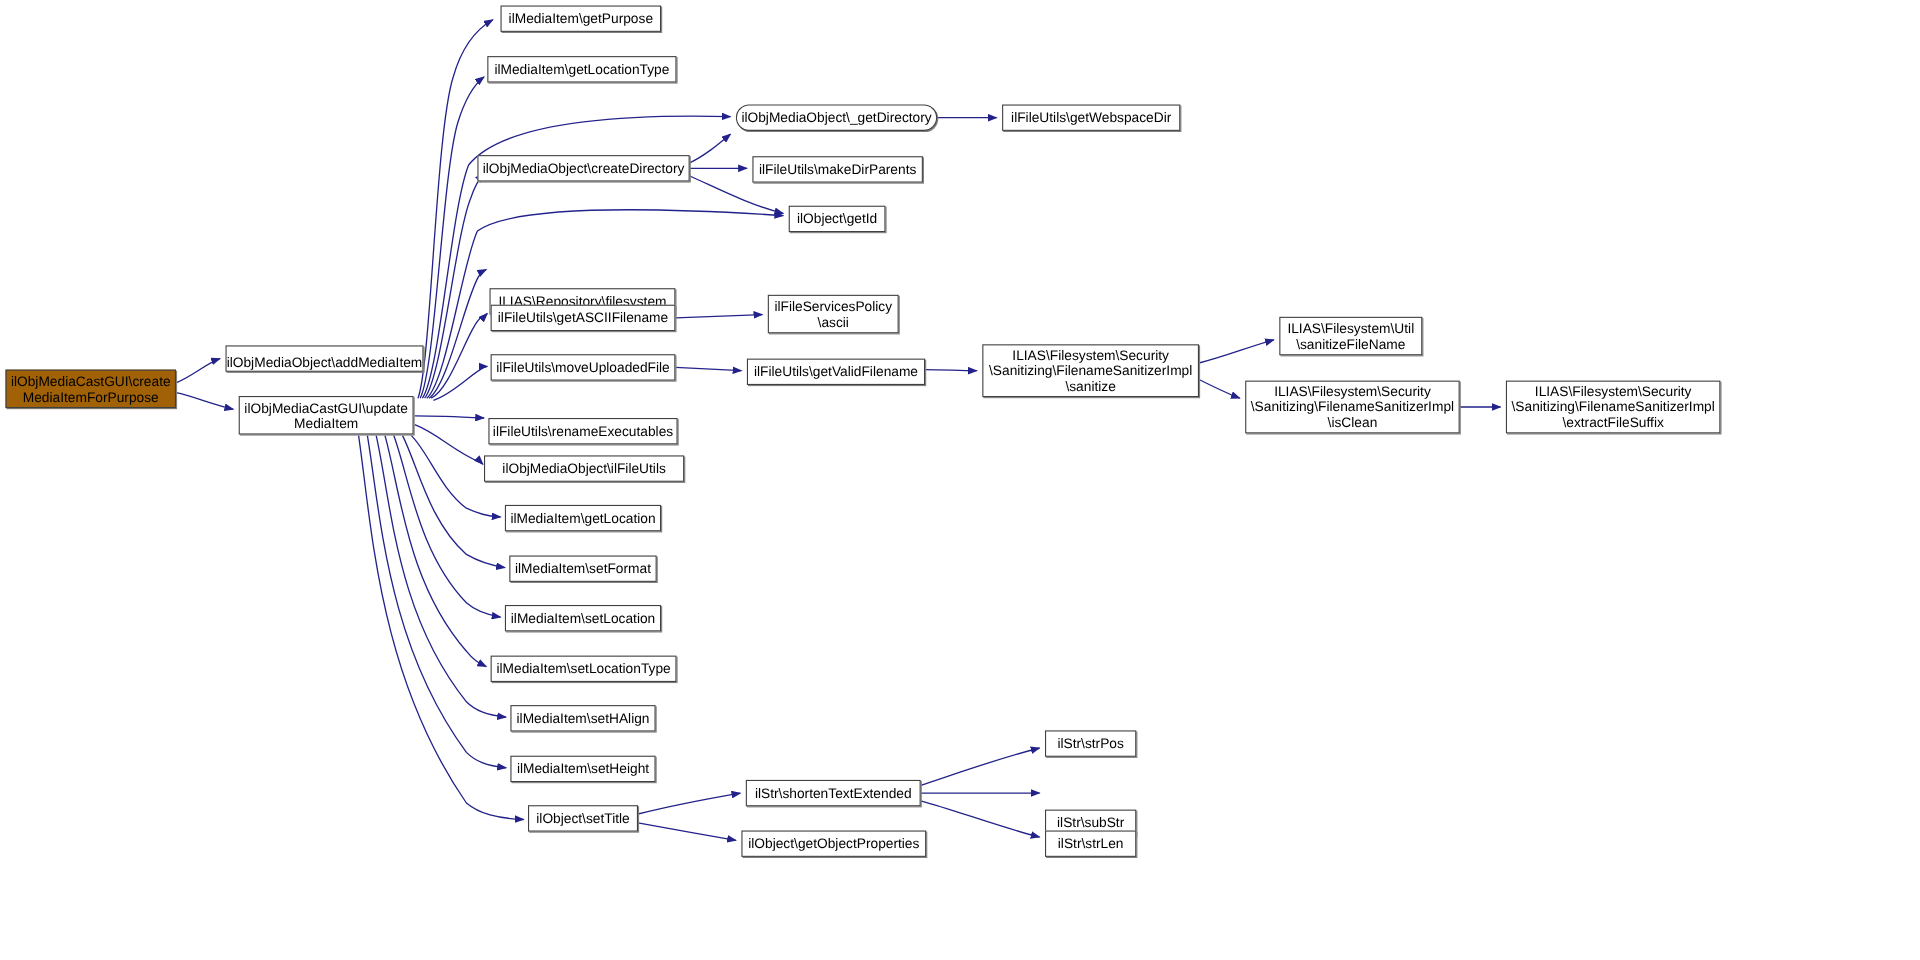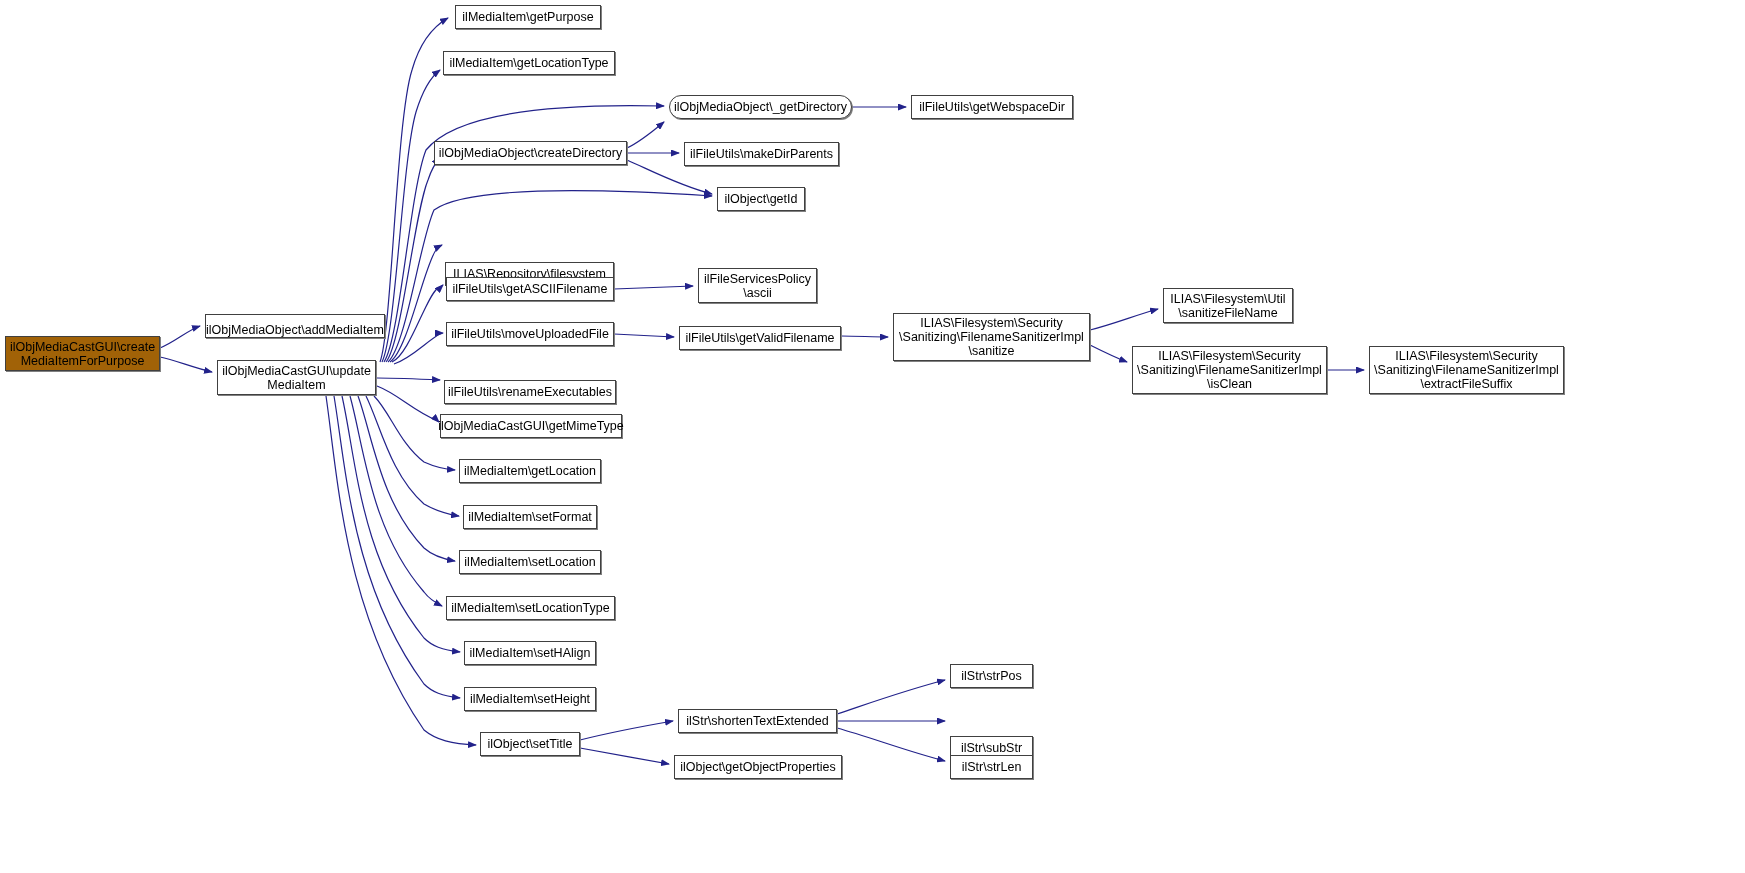--- a/index.html
+++ b/index.html
@@ -83,21 +83,21 @@
 \sanitize</span></div>
       <div class="node" style="left: 1163px; top: 288px; width: 130px; height: 35px;"><span>ILIAS\Filesystem\Util
 \sanitizeFileName</span></div>
       <div class="node" style="left: 1132px; top: 346px; width: 195px; height: 48px;"><span>ILIAS\Filesystem\Security
 \Sanitizing\FilenameSanitizerImpl
 \isClean</span></div>
       <div class="node" style="left: 1369px; top: 346px; width: 195px; height: 48px;"><span>ILIAS\Filesystem\Security
 \Sanitizing\FilenameSanitizerImpl
 \extractFileSuffix</span></div>
       <div class="node" style="left: 444px; top: 368px; width: 172px; height: 24px; margin-top: 12px;"><span>ilFileUtils\renameExecutables</span></div>
-      <div class="node" style="left: 440px; top: 414px; width: 182px; height: 24px;"><span>ilObjMediaCastGUI\getMimeType</span></div>
+      <div class="node" style="left: 440px; top: 414px; width: 182px; height: 24px;"><span>ilObjMediaObject\ilFileUtils</span></div>
       <div class="node" style="left: 459px; top: 459px; width: 142px; height: 24px;"><span>ilMediaItem\getLocation</span></div>
       <div class="node" style="left: 463px; top: 505px; width: 134px; height: 24px;"><span>ilMediaItem\setFormat</span></div>
       <div class="node" style="left: 459px; top: 550px; width: 142px; height: 24px;"><span>ilMediaItem\setLocation</span></div>
       <div class="node" style="left: 446px; top: 596px; width: 169px; height: 24px;"><span>ilMediaItem\setLocationType</span></div>
       <div class="node" style="left: 464px; top: 641px; width: 132px; height: 24px;"><span>ilMediaItem\setHAlign</span></div>
       <div class="node" style="left: 464px; top: 687px; width: 132px; height: 24px;"><span>ilMediaItem\setHeight</span></div>
       <div class="node" style="left: 480px; top: 732px; width: 100px; height: 24px;"><span>ilObject\setTitle</span></div>
       <div class="node" style="left: 678px; top: 709px; width: 159px; height: 24px;"><span>ilStr\shortenTextExtended</span></div>
       <div class="node" style="left: 674px; top: 755px; width: 168px; height: 24px;"><span>ilObject\getObjectProperties</span></div>
       <div class="node" style="left: 950px; top: 664px; width: 83px; height: 24px;"><span>ilStr\strPos</span></div>

